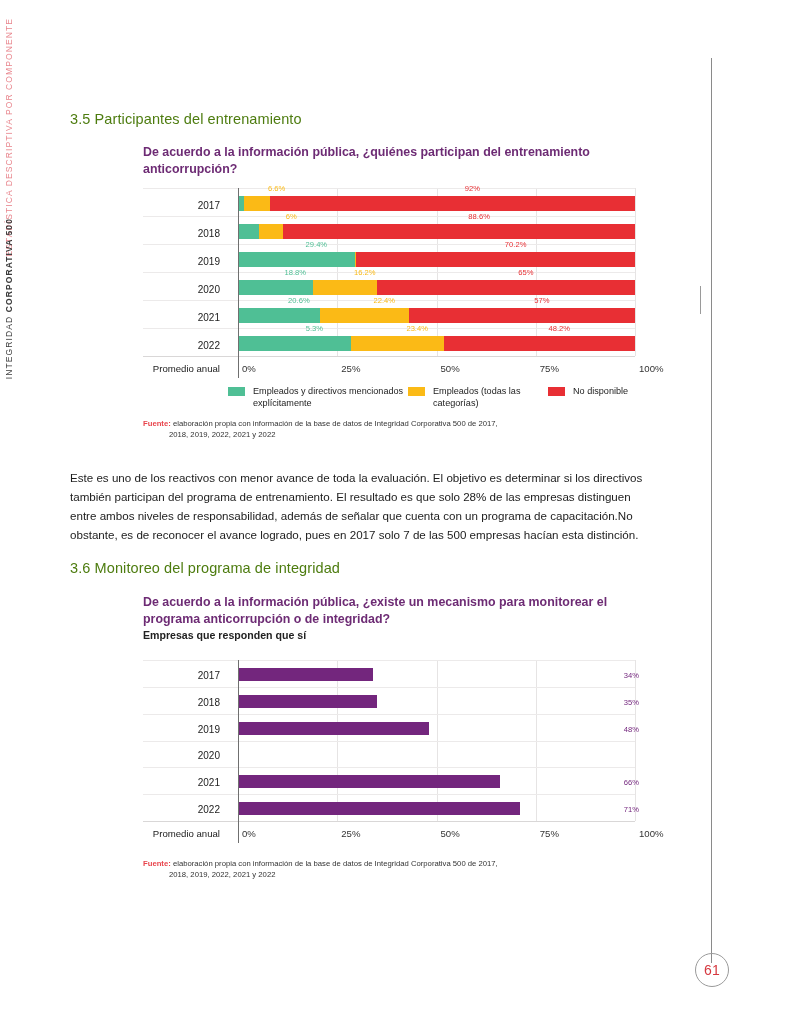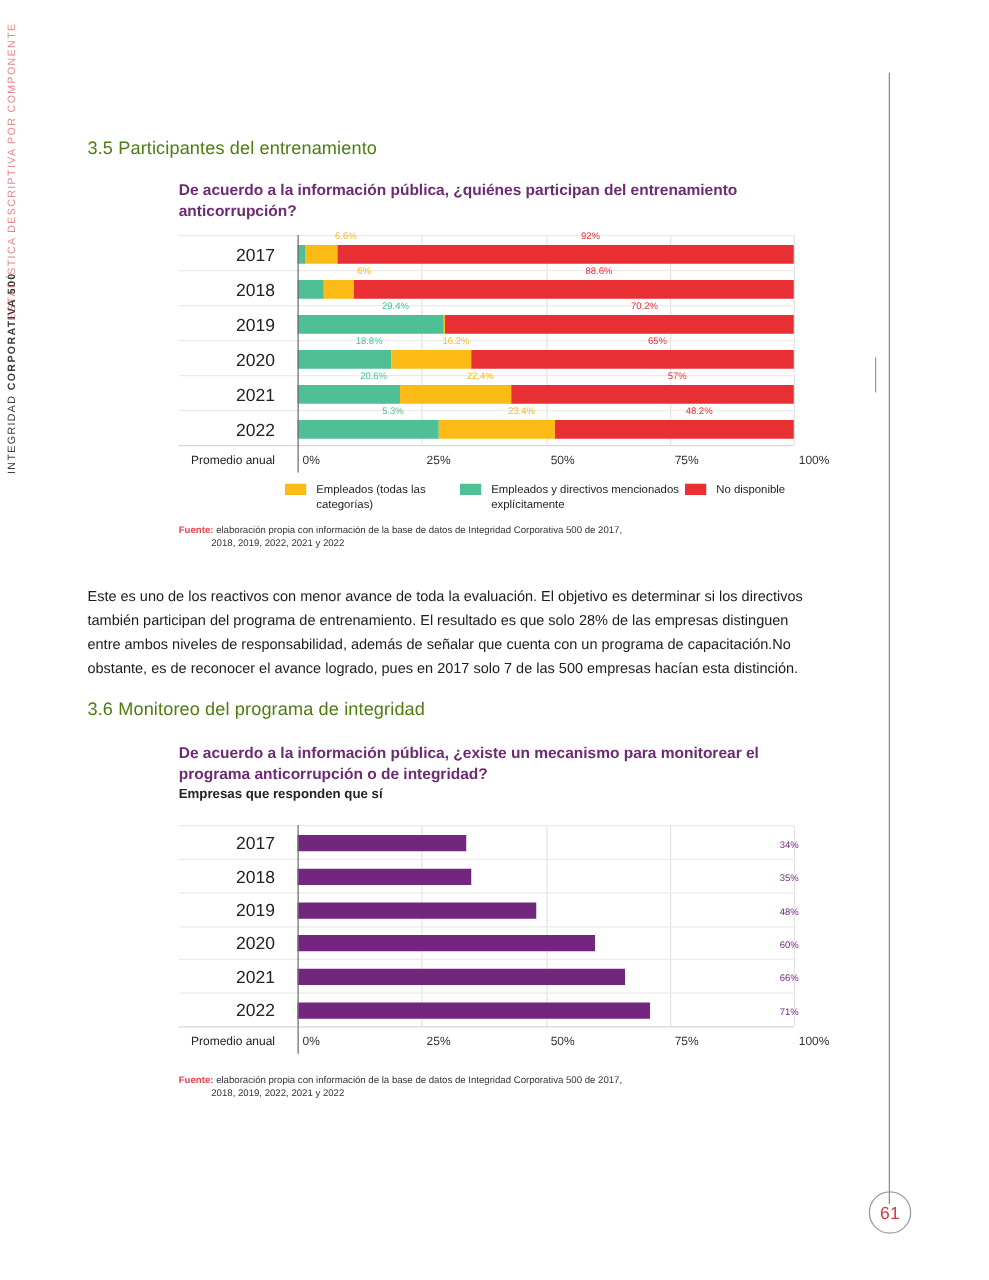--- a/index.html
+++ b/index.html
@@ -54,21 +54,21 @@
   }
 
   
   .chart { position:absolute; }
   .row {
     position:relative; display:flex; align-items:flex-end;
     border-top:1px solid #eceaea;
   }
   .ylab {
     width:86px; text-align:right; padding-right:9px;
-    font-size:14px; color:#222; line-height:1;
+    font-size:10px; color:#222; line-height:1;
     position:absolute; left:0; bottom:5px;
   }
   .track { position:absolute; left:95px; right:0; bottom:4px; height:15px; }
   .seg { position:absolute; top:0; height:15px; }
   .vlabel {
     position:absolute; font-size:7.6px; bottom:20px; white-space:nowrap;padding-left:40px;
   }
   .vaxis { position:absolute; width:1px; background:#6f6f6f; }
   .gridline { position:absolute; width:1px; background:#e6e4e4; }
   .axisrow {
@@ -183,27 +183,27 @@
         <div class="tick" style="left: 99px;">0%</div>
         <div class="tick" style="left: 198.25px;">25%</div>
         <div class="tick" style="left: 297.5px;">50%</div>
         <div class="tick" style="left: 396.75px;">75%</div>
         <div class="tick" style="left: 496px;">100%</div>
       </div>
       <div class="vaxis" style="left: 95px; top: 168px; height: 22px; background: rgb(111, 111, 111);"></div>
     </div>
 
   <div class="legend" id="legend1" style="left:228px; top:385px; width:420px;">
+      <div class="lg-item" style="width: 180px;">
+        <span class="sw" style="background: rgb(79, 191, 149);"></span>
+        <span class="lg-txt">Empleados y directivos mencionados explícitamente</span>
+      </div>
       <div class="lg-item" style="width: 140px;">
         <span class="sw" style="background: rgb(251, 186, 22);"></span>
         <span class="lg-txt">Empleados (todas las categorías)</span>
-      </div>
-      <div class="lg-item" style="width: 180px;">
-        <span class="sw" style="background: rgb(79, 191, 149);"></span>
-        <span class="lg-txt">Empleados y directivos mencionados explícitamente</span>
       </div>
       <div class="lg-item" style="width: auto;">
         <span class="sw" style="background: rgb(232, 47, 52);"></span>
         <span class="lg-txt">No disponible</span>
       </div>
     </div>
 
   <div class="fuente" style="left:143px; top:418px; width:470px;">
     <b>Fuente:</b>
     <span>elaboración propia con información de la base de datos de Integridad Corporativa 500 de 2017,</span>
@@ -238,24 +238,20 @@
       </div>
       <div class="row" style="position: absolute; left: 0px; top: 53.6667px; width: 492px; height: 26.8333px;">
         <div class="ylab" style="bottom: 5.91667px;">2019</div>
         <div class="track" style="left: 95px; width: 397px; height: 13px; bottom: 5.91667px;">
           <div class="seg" style="left: 0px; width: 190.56px; height: 13px; background: rgb(115, 38, 125);"></div>
           <div class="vlabel" style="color: rgb(115, 38, 125); bottom: 1px; right: -4px; left: auto; transform: none;">48%</div>
         </div>
       </div>
       <div class="row" style="position: absolute; left: 0px; top: 80.5px; width: 492px; height: 26.8333px;">
         <div class="ylab" style="bottom: 5.91667px;">2020</div>
-        <div class="track" style="left: 95px; width: 397px; height: 13px; bottom: 5.91667px;">
-          <div class="seg" style="left: 0px; width: 238.2px; height: 13px; background: rgb(115, 38, 125);"></div>
-          <div class="vlabel" style="color: rgb(115, 38, 125); bottom: 1px; right: -4px; left: auto; transform: none;">60%</div>
-        </div>
       </div>
       <div class="row" style="position: absolute; left: 0px; top: 107.333px; width: 492px; height: 26.8333px;">
         <div class="ylab" style="bottom: 5.91667px;">2021</div>
         <div class="track" style="left: 95px; width: 397px; height: 13px; bottom: 5.91667px;">
           <div class="seg" style="left: 0px; width: 262.02px; height: 13px; background: rgb(115, 38, 125);"></div>
           <div class="vlabel" style="color: rgb(115, 38, 125); bottom: 1px; right: -4px; left: auto; transform: none;">66%</div>
         </div>
       </div>
       <div class="row" style="position: absolute; left: 0px; top: 134.167px; width: 492px; height: 26.8333px;">
         <div class="ylab" style="bottom: 5.91667px;">2022</div>

